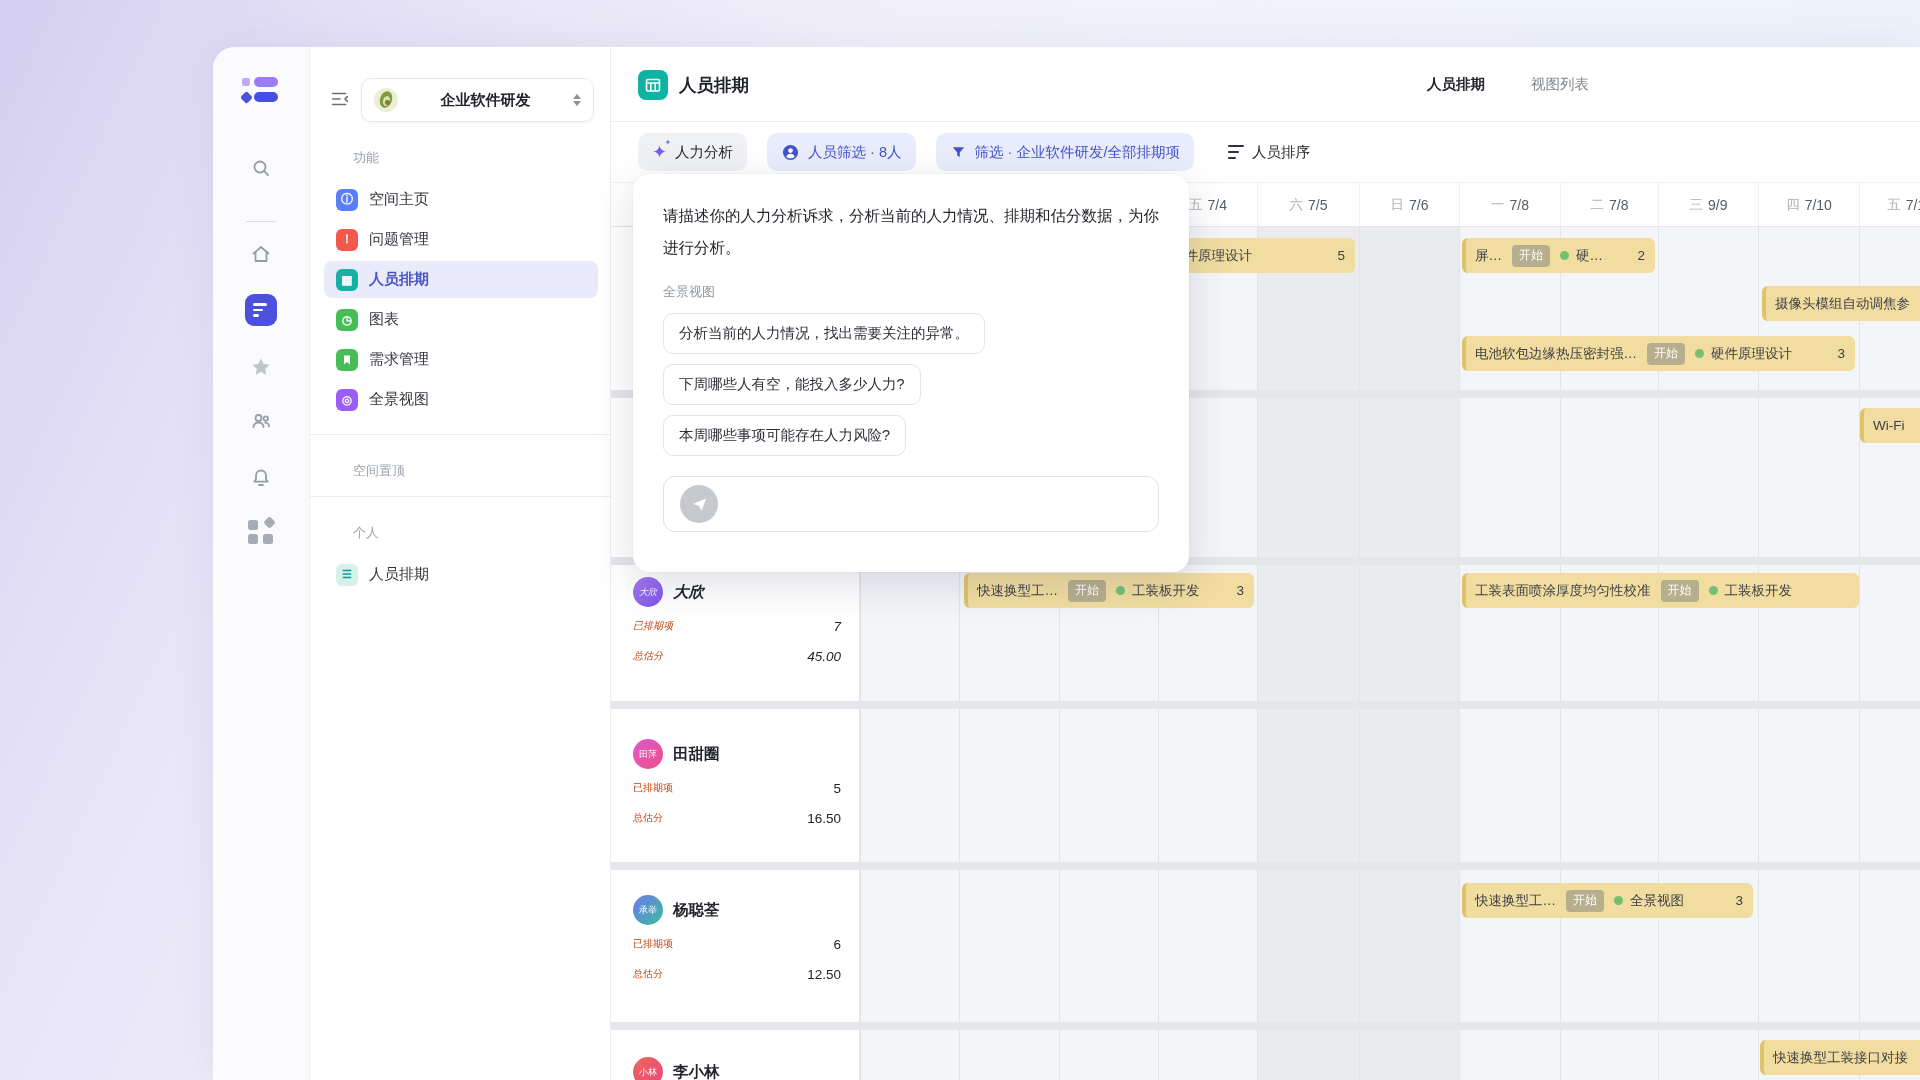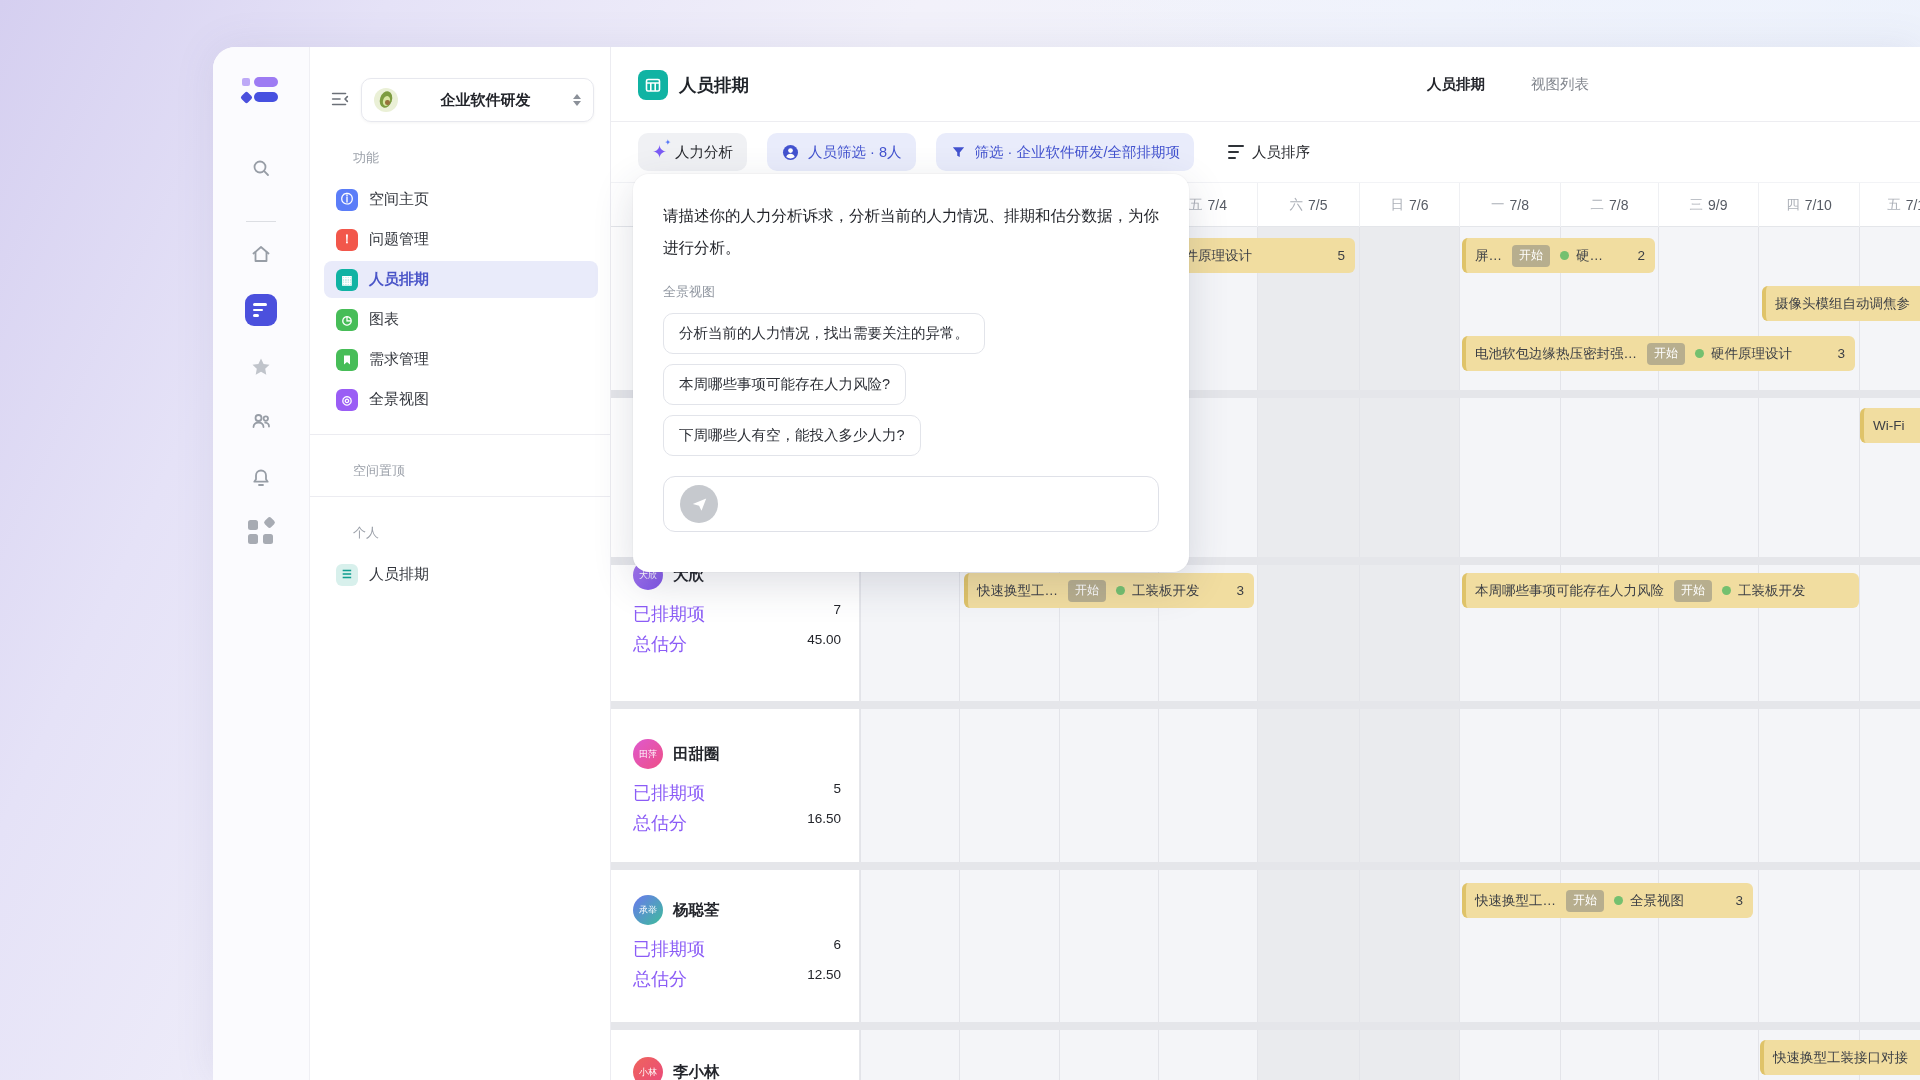--- a/index.html
+++ b/index.html
@@ -102,21 +102,21 @@
   .vline { position:absolute; top:0; bottom:0; width:1px; background:#e3e4e9; }
   .ppanel { position:absolute; left:0; top:0; bottom:0; width:249px; background:#fff; border-right:1px solid #e6e7eb; }
   .sep { position:absolute; left:0; right:0; height:8px; background:#e5e6ea; }
 
   .pcard { position:absolute; left:0; width:249px; }
   .prow { display:flex; align-items:center; gap:10px; padding-left:22px; height:30px; }
   .avatar { width:30px; height:30px; border-radius:50%; color:#fff; font-size:9px;
     display:flex; align-items:center; justify-content:center; letter-spacing:0; flex:0 0 auto; }
   .pname { font-size:15.5px; font-weight:bold; color:#23252b; }
   .pstat { position:absolute; left:22px; right:19px; display:flex; justify-content:space-between; }
-  .plabel { font-size:18px; color:#8b5cf6; }
+  .plabel { font-size:10px; color:#c2410c; }
   .pval { font-size:13.5px; font-weight:500; color:#23252b; }
 
   .bar { position:absolute; height:35px; background:#f1dda0; border-left:4px solid #dfc369;
     border-radius:6px; display:flex; align-items:center; padding:0 10px 0 9px; cursor:pointer;
     font-size:13.5px; color:#3c3f45; white-space:nowrap; overflow:hidden; }
   .bar-title { font-weight:500; }
   .badge { margin-left:10px; background:#b7ae8e; color:#fff; font-size:12px;
     padding:2.5px 7px; border-radius:4px; flex:0 0 auto; }
   .dot { margin-left:10px; width:9px; height:9px; border-radius:50%; background:#74c06f; flex:0 0 auto; }
   .bar-cat { margin-left:7px; }
@@ -364,21 +364,21 @@
           <div class="vline" style="left: 646px;"></div>
           <div class="vline" style="left: 748px;"></div>
           <div class="vline" style="left: 848px;"></div>
           <div class="vline" style="left: 949px;"></div>
           <div class="vline" style="left: 1047px;"></div>
           <div class="vline" style="left: 1147px;"></div>
           <div class="vline" style="left: 1248px;"></div>
         </div>
       <div class="ppanel"></div>
       <div id="cards">
-          <div class="pcard" style="top: 333px;">
+          <div class="pcard" style="top: 350px; font-style: italic;">
             <div class="prow">
               <div class="avatar" style="background: linear-gradient(135deg, rgb(166, 120, 238), rgb(126, 85, 230));">大欣</div>
               <div class="pname">大欣</div>
             </div>
             <div class="pstat" style="top: 42px;">
               <span class="plabel">已排期项</span>
               <span class="pval">7</span>
             </div>
             <div class="pstat" style="top: 72px;">
               <span class="plabel">总估分</span>
@@ -446,21 +446,21 @@
             <span class="bar-title">Wi-Fi</span>
           </div>
           <div class="bar" style="left: 353px; top: 346px; width: 290px;">
             <span class="bar-title">快速换型工…</span>
             <span class="badge">开始</span>
             <div class="dot"></div>
             <span class="bar-cat">工装板开发</span>
             <span class="bar-est">3</span>
           </div>
           <div class="bar" style="left: 851px; top: 346px; width: 397px;">
-            <span class="bar-title">本周哪些事项可能存在人力风险</span>
+            <span class="bar-title">工装表面喷涂厚度均匀性校准</span>
             <span class="badge">开始</span>
             <div class="dot"></div>
             <span class="bar-cat">工装板开发</span>
           </div>
           <div class="bar" style="left: 851px; top: 656px; width: 291px;">
             <span class="bar-title">快速换型工…</span>
             <span class="badge">开始</span>
             <div class="dot"></div>
             <span class="bar-cat">全景视图</span>
             <span class="bar-est">3</span>
@@ -476,22 +476,22 @@
           <div class="sep" style="top: 635px;"></div>
           <div class="sep" style="top: 795px;"></div>
         </div>
     </div>
 
     <div class="dialog">
       <div class="dlg-intro">请描述你的人力分析诉求，分析当前的人力情况、排期和估分数据，为你进行分析。</div>
       <div class="dlg-try">全景视图</div>
       <div class="chips" id="chips">
           <button class="chip">分析当前的人力情况，找出需要关注的异常。</button>
+          <button class="chip">下周哪些人有空，能投入多少人力?</button>
           <button class="chip">本周哪些事项可能存在人力风险?</button>
-          <button class="chip">下周哪些人有空，能投入多少人力?</button>
         </div>
       <div class="dlg-input">
         <button class="send">
           <svg width="19" height="19" viewBox="0 0 24 24">
               <polygon points="3.5,11.5 20.5,4.5 14.5,20 11.5,13.5" fill="#fff"></polygon>
             </svg>
         </button>
       </div>
     </div>
   </main>

